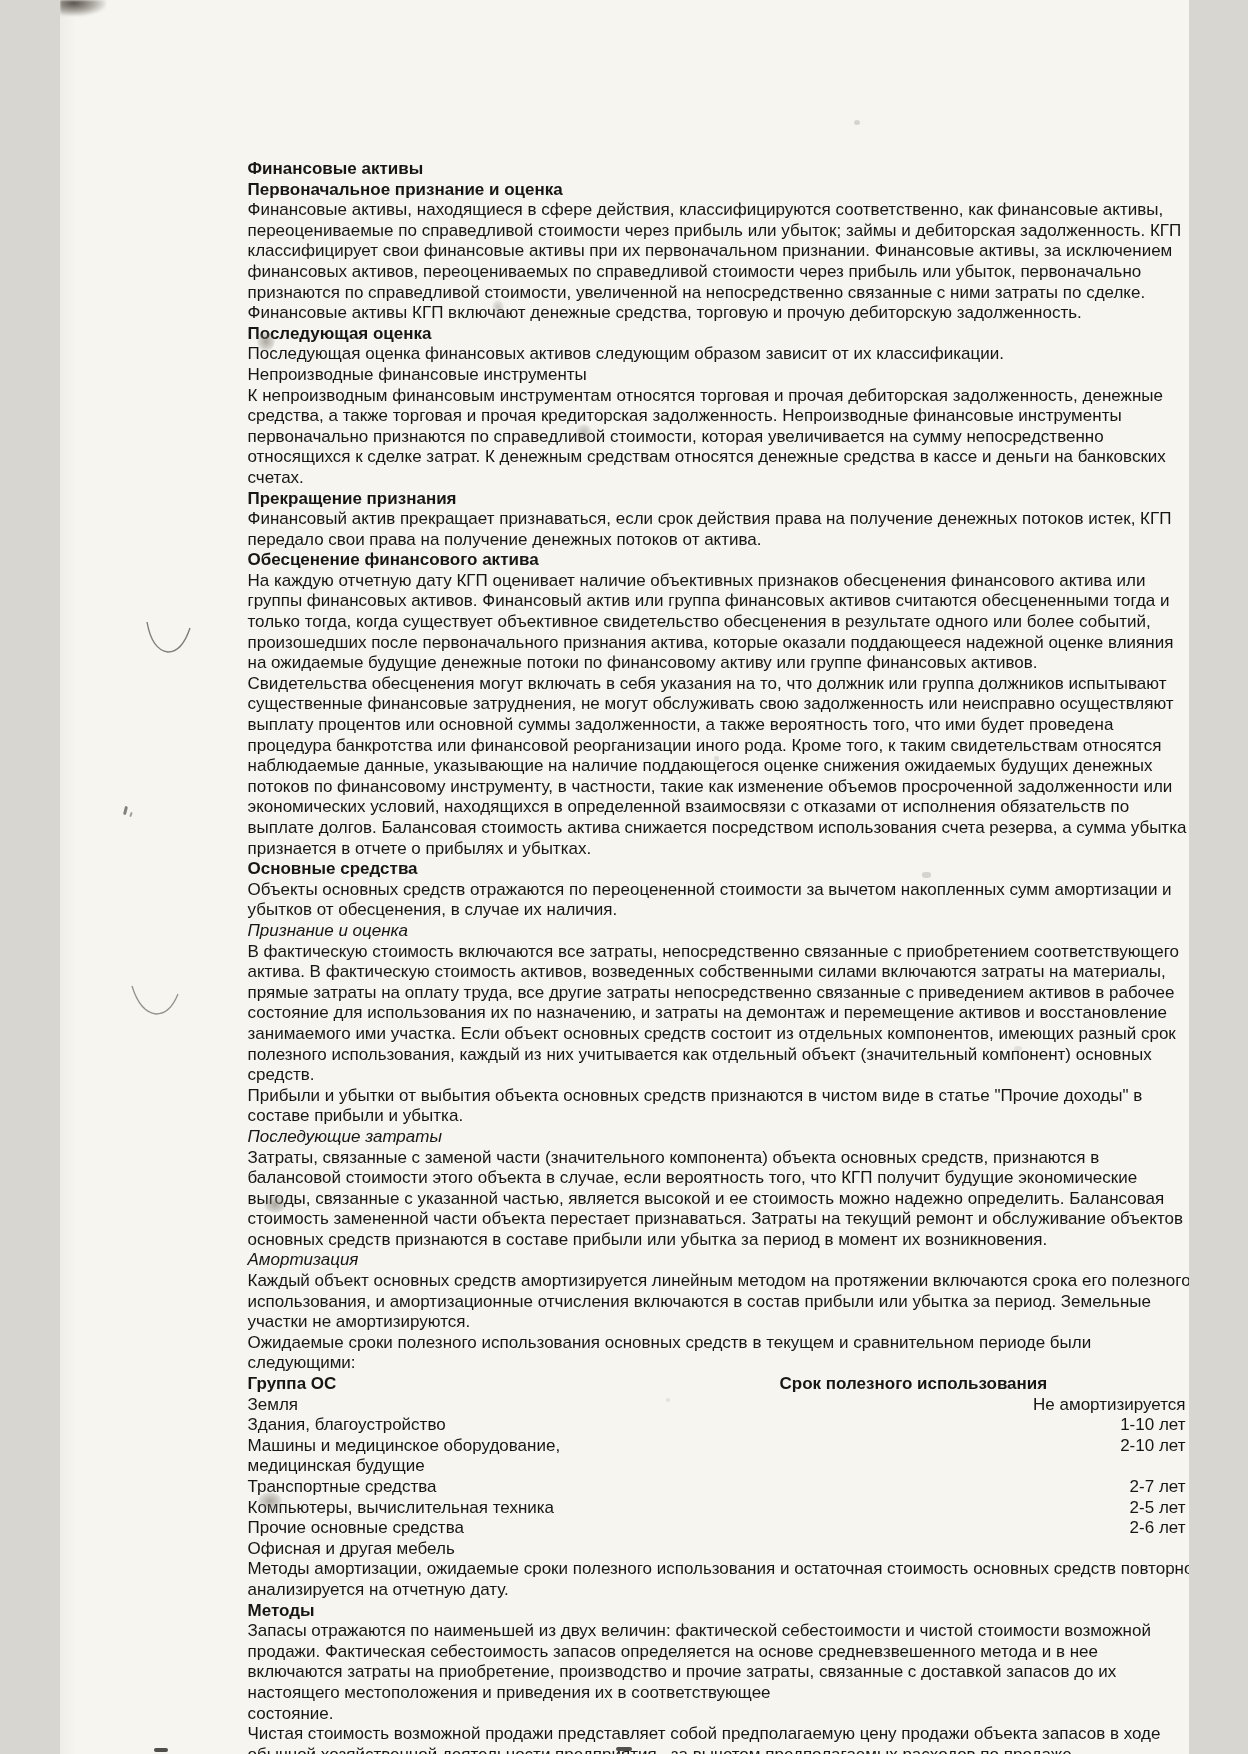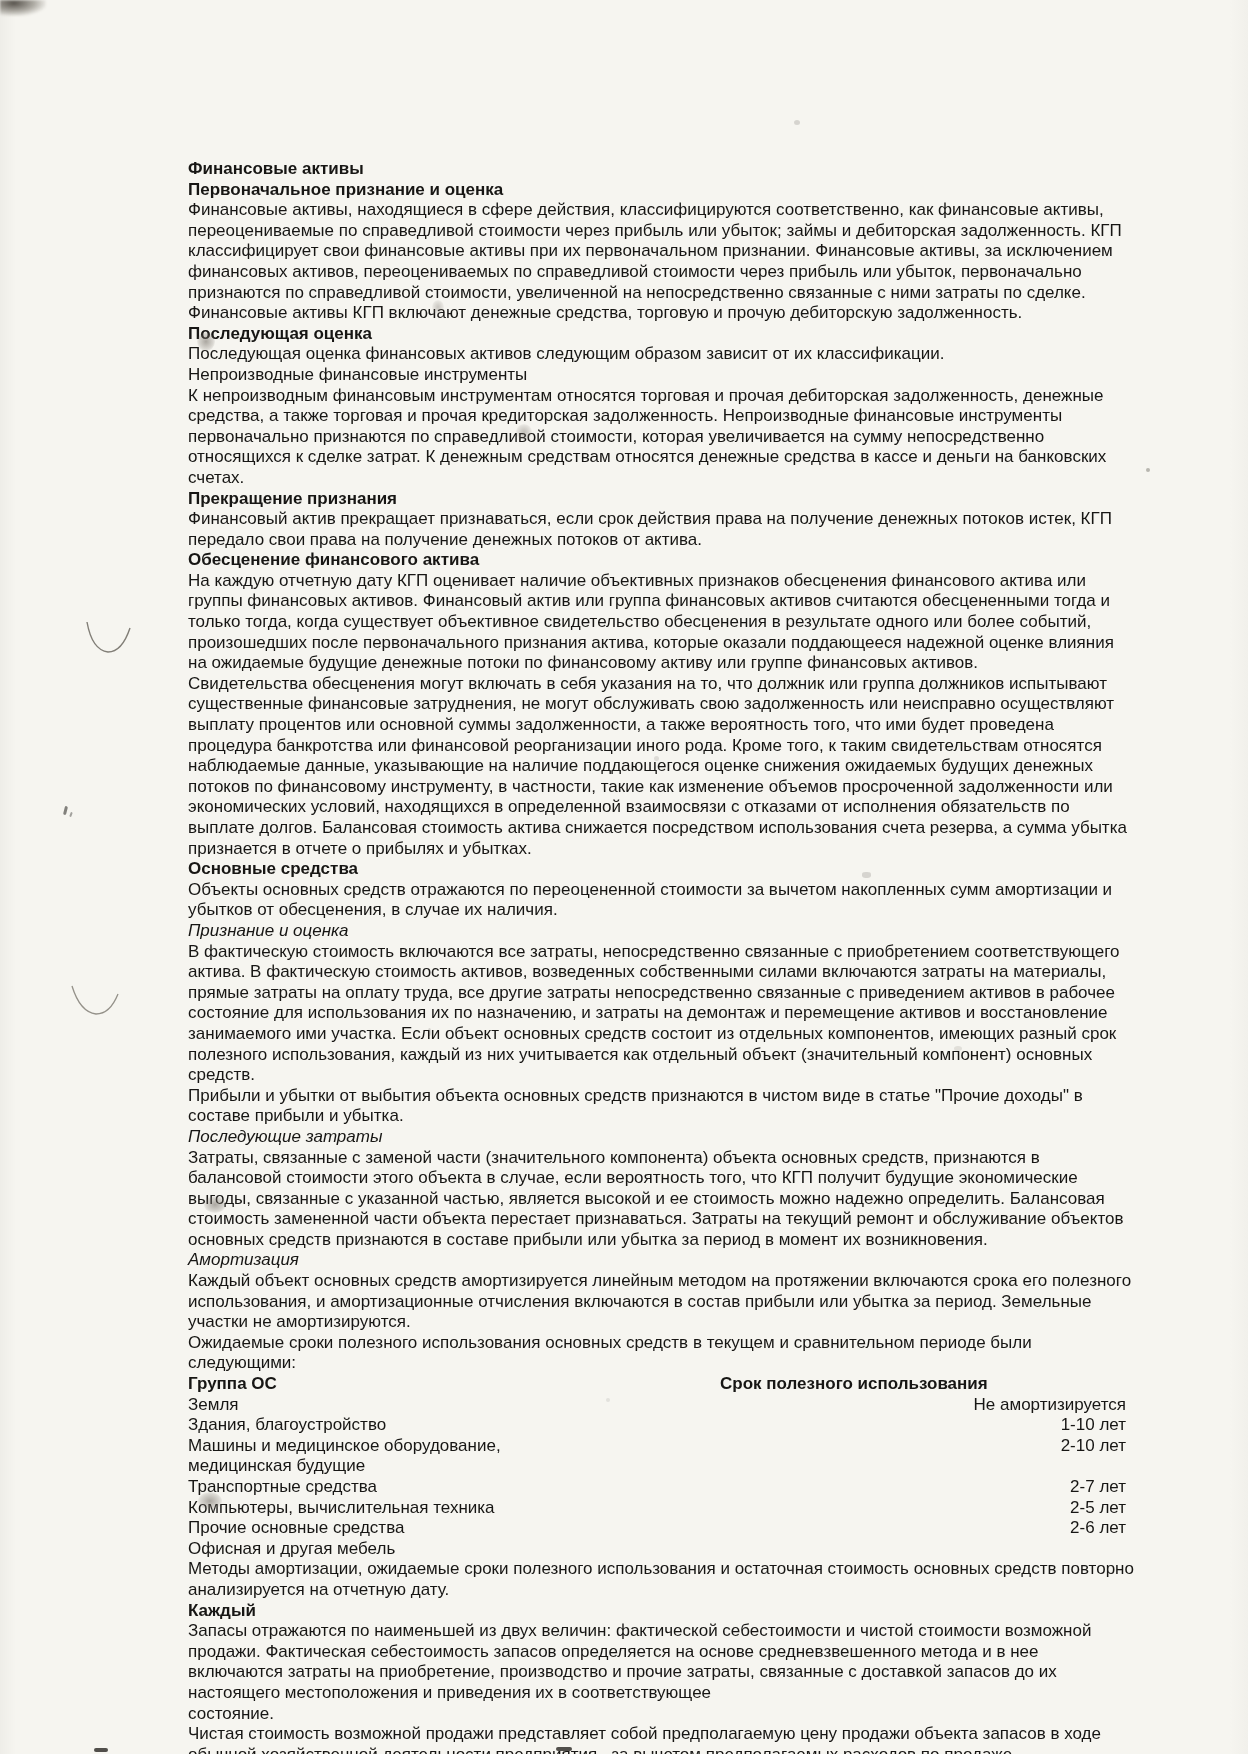--- a/index.html
+++ b/index.html
@@ -1,18 +1,18 @@
 <!DOCTYPE html>
 <html><head>
 <meta charset="utf-8">
 <style>
   html,body{margin:0;padding:0;background:#d8d6d0;}
   .page{
     position:relative;
-    width:1248px;height:1754px;
+    width:1129px;height:1754px;
     margin:0 auto;
     background:
       linear-gradient(90deg, #eeede8 0px, #f6f5f0 16px, #f6f5f0 1230px, #f1f0eb 1248px),
       #f6f5f0;
     font-family:"Liberation Sans", sans-serif;
     color:#171614;
     overflow:hidden;
   }
   .doc{
     position:absolute;
@@ -98,21 +98,21 @@
         </div>
         <div class="trow">
           <div class="tgroup">Прочие основные средства</div>
           <div class="tterm">2-6 лет</div>
         </div>
         <div class="trow">
           <div class="tgroup">Офисная и другая мебель</div>
         </div>
       </div>
       <div class="blk">Методы амортизации, ожидаемые сроки полезного использования и остаточная стоимость основных средств повторно анализируется на отчетную дату.</div>
-      <div class="blk b">Каждый</div>
+      <div class="blk b">Методы</div>
       <div class="blk">Запасы отражаются по наименьшей из двух величин: фактической себестоимости и чистой стоимости возможной продажи. Фактическая себестоимость запасов определяется на основе средневзвешенного метода и в нее включаются затраты на приобретение, производство и прочие затраты, связанные с доставкой запасов до их настоящего местоположения и приведения их в соответствующее</div>
       <div class="blk">состояние.</div>
       <div class="blk">Чистая стоимость возможной продажи представляет собой предполагаемую цену продажи объекта запасов в ходе обычной хозяйственной деятельности предприятия , за вычетом предполагаемых расходов по продаже.</div>
     </div>
 
   <div class="artifact corner-smudge"></div>
 
   <svg class="artifact curve" style="left:84px;top:620px;" width="50" height="36">
     <path d="M3,2 Q8,30 24,32 Q38,32 46,8" fill="none" stroke="rgba(90,85,78,.75)" stroke-width="1.4"></path>
   </svg>

